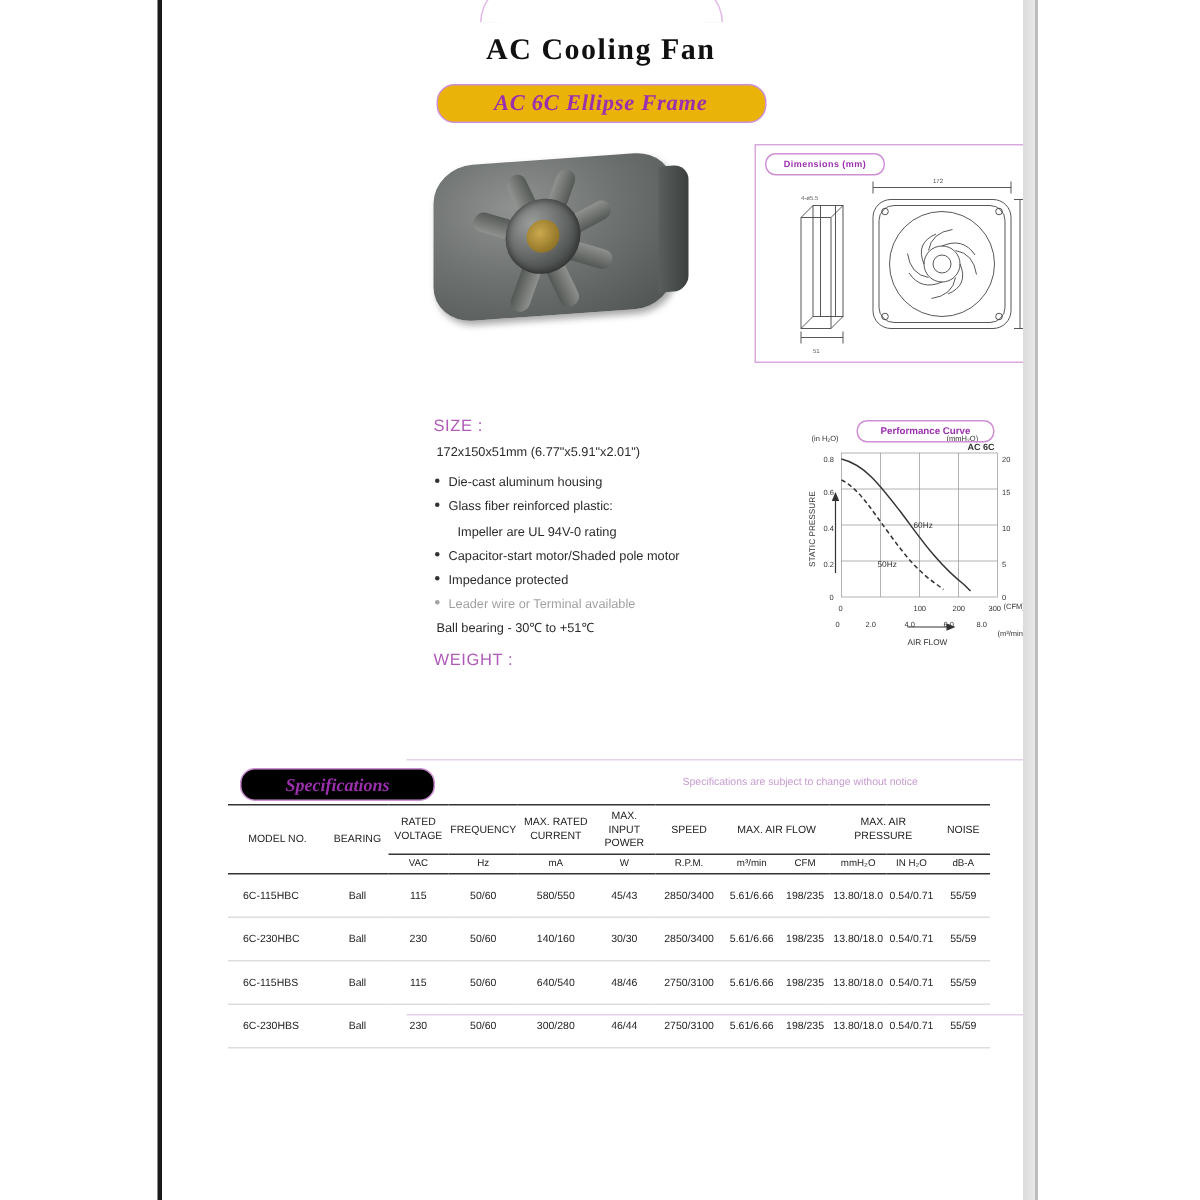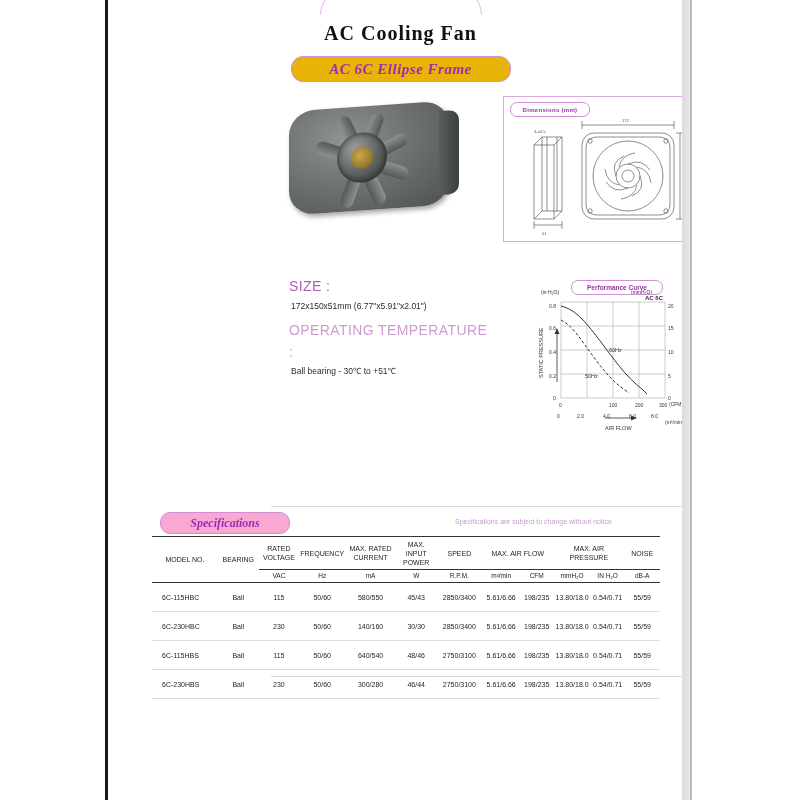--- a/index.html
+++ b/index.html
@@ -72,21 +72,21 @@
   .dim-box{position:absolute;left:392px;top:96px;width:205px;height:144px;border:1px solid #d9a8de;background:#fff;}
   .dim-tag{
     position:absolute;left:6px;top:5px;width:78px;height:13px;border:1px solid #cf8fd4;
     border-radius:7px;display:flex;align-items:center;justify-content:center;
     font-size:6px;color:#9b2fae;font-weight:bold;letter-spacing:.3px;
   }
   .dim-svg{position:absolute;left:0;top:16px;}
 
   
   .spec-text{position:absolute;left:178px;top:276px;width:200px;color:#2b2b2b;font-size:8.5px;line-height:1.55;}
-  .spec-head{color:#b05ab8;font-size:14px;letter-spacing:.4px;margin-bottom:2px;}
+  .spec-head{color:#b05ab8;font-size:11px;letter-spacing:.4px;margin-bottom:2px;}
   .spec-val{margin:0 0 7px 2px;}
   .bullets{margin:0;padding:0;list-style:none;}
   .bullets li{position:relative;padding-left:10px;margin-bottom:3px;}
   .bullets li:before{content:"";position:absolute;left:1px;top:4px;width:3px;height:3px;border-radius:50%;background:#333;}
   .bullets li.sub:before{display:none;}
   .bullets li.sub{padding-left:16px;}
   .faded{opacity:.45;}
   .faded2{opacity:.62;}
 
   
@@ -94,21 +94,21 @@
   .perf-tag{
     position:absolute;left:58px;top:8px;width:90px;height:13px;border:1px solid #cf8fd4;border-radius:7px;
     display:flex;align-items:center;justify-content:center;font-size:6.5px;color:#9b2fae;font-weight:bold;
   }
 
   
   .spec-rule{position:absolute;left:160px;top:506px;width:500px;height:1px;background:#e6cfe9;}
   .spec-rule2{position:absolute;left:160px;top:676px;width:500px;height:1px;background:#e6cfe9;}
   .spec-badge{
     position:absolute;left:160px;top:512px;width:128px;height:20px;border:1px solid #cf8fd4;border-radius:10px;
-    display:flex;align-items:center;justify-content:center;background:#f9a8d4;
+    display:flex;align-items:center;justify-content:center;background:#000000;
   }
   .spec-badge span{font-family:"Liberation Serif", serif;font-style:italic;font-weight:bold;font-size:12px;color:#9b2fae;}
   .notice{position:absolute;left:455px;top:518px;font-size:7px;color:#c79bd0;}
 
   table.spec{
     position:absolute;left:152px;top:536px;width:508px;border-collapse:collapse;
     font-size:7px;color:#1d1d1d;
   }
   table.spec th,table.spec td{text-align:center;padding:2px 1px;}
   table.spec thead th{font-weight:normal;line-height:1.25;border-bottom:1px solid #333;}
@@ -192,22 +192,30 @@
         <text x="30" y="20">4-ø5.5</text>
         <text x="184" y="30">38.5</text>
         <text x="184" y="96">105</text>
       </g>
     </svg>
   </div>
 
   <div class="spec-text">
     <div class="spec-head">SIZE :</div>
     <div class="spec-val">172x150x51mm (6.77"x5.91"x2.01")</div>
-    <div class="spec-head faded2" style="margin-top:6px">OPERATING TEMPERATURE :</div>
+    <ul class="bullets">
+      <li>Die-cast aluminum housing</li>
+      <li>Glass fiber reinforced plastic:</li>
+      <li class="sub">Impeller are UL 94V-0 rating</li>
+      <li>Capacitor-start motor/Shaded pole motor</li>
+      <li>Impedance protected</li>
+      <li class="faded">Leader wire  or Terminal available</li>
+    </ul>
     <div class="spec-val">Ball bearing          - 30℃ to +51℃</div>
+    <div class="spec-head">WEIGHT :</div>
   </div>
 
   <div class="perf">
     <div class="perf-tag">Performance Curve</div>
     <svg width="190" height="168" viewBox="0 0 190 168">
       <g stroke="#999" stroke-width="0.5" fill="none">
         <rect x="48" y="30" width="104" height="96"></rect>
         <line x1="74" y1="30" x2="74" y2="126"></line>
         <line x1="100" y1="30" x2="100" y2="126"></line>
         <line x1="126" y1="30" x2="126" y2="126"></line>

